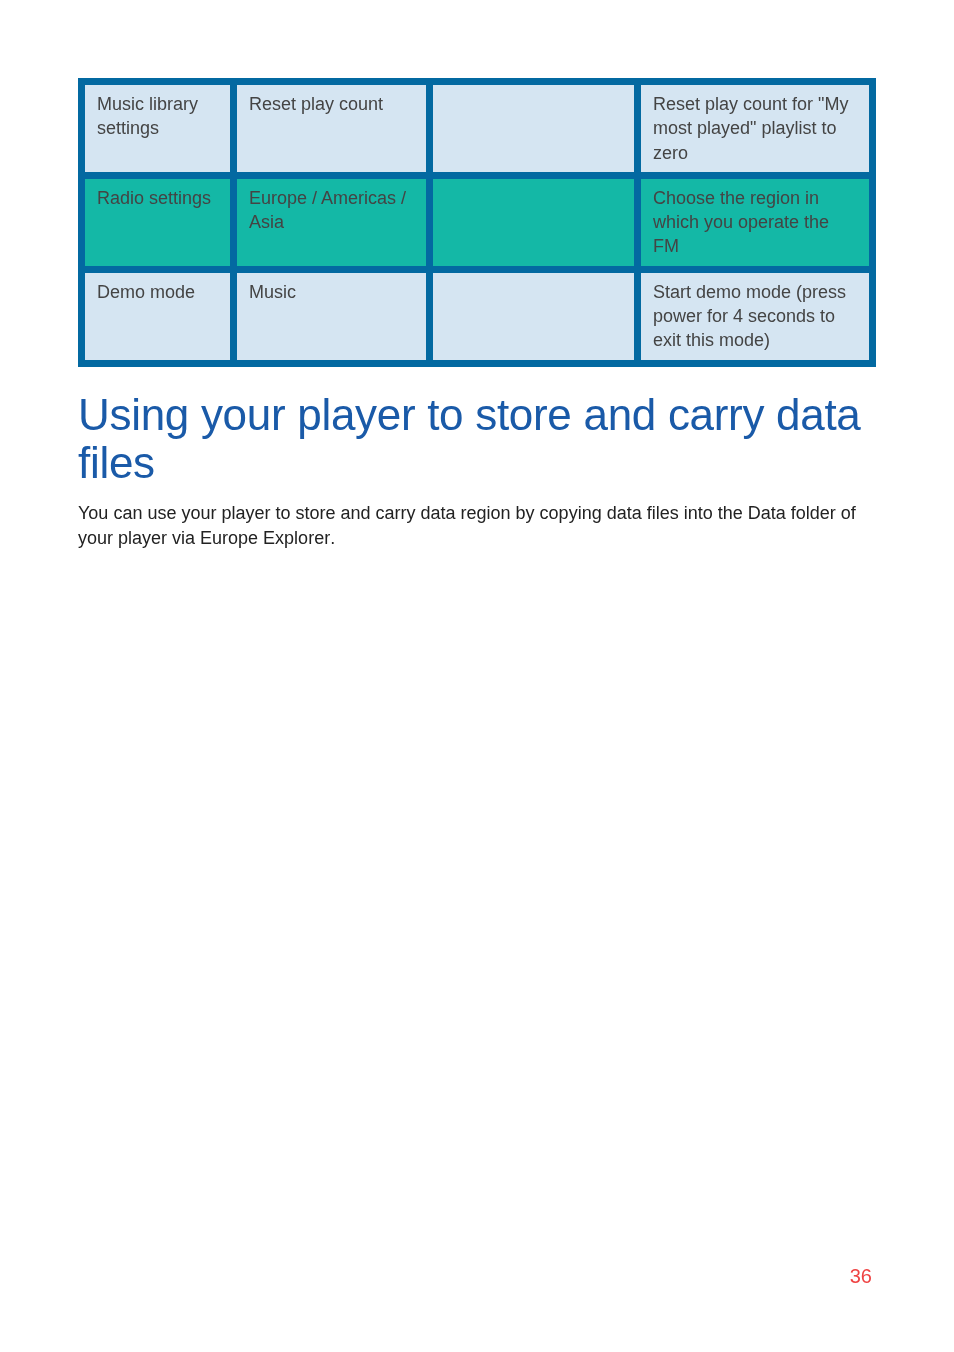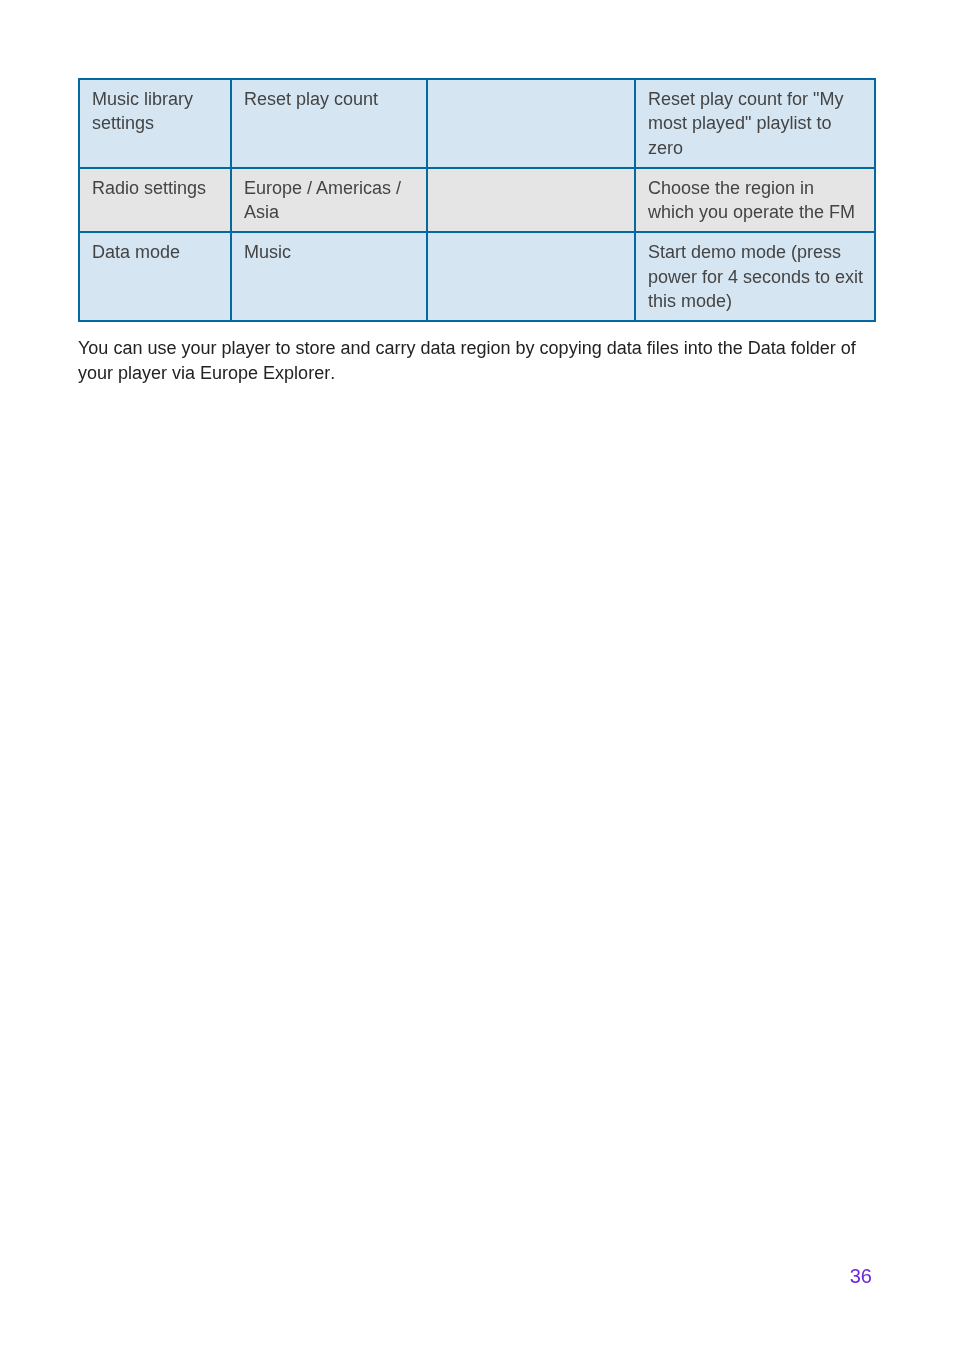--- a/index.html
+++ b/index.html
@@ -23,30 +23,30 @@
     .page {
       padding: 78px 78px 0 78px;
     }
     table.settings {
       width: 100%;
       border-collapse: collapse;
       font-size: 18px;
       line-height: 1.35;
     }
     table.settings td {
-      border: 2px solid #0369a1;
+      border: 7px solid #0369a1;
       padding: 7px 10px 7px 12px;
       vertical-align: top;
       color: #444444;
     }
     table.settings tr.odd td {
       background: #d5e5f2;
     }
     table.settings tr.even td {
-      background: #e5e5e5;
+      background: #14b8a6;
     }
     table.settings td.col1 {
       width: 152px;
     }
     table.settings td.col2 {
       width: 196px;
     }
     table.settings td.col3 {
       width: 208px;
     }
@@ -69,21 +69,21 @@
       font-weight: 300;
     }
     p.body .bold {
       font-weight: 400;
     }
     .page-number {
       position: absolute;
       bottom: 64px;
       right: 82px;
       font-size: 20px;
-      color: #6d28d9;
+      color: #ef4444;
       font-weight: 400;
     }
   </style>
 </head>
 <body>
 
 <div class="page">
   <table class="settings">
     <tbody>
       <tr class="odd">
@@ -92,27 +92,28 @@
         <td class="col3"></td>
         <td class="col4">Reset play count for "My most played" playlist to zero</td>
       </tr>
       <tr class="even">
         <td class="col1">Radio settings</td>
         <td class="col2">Europe / Americas / Asia</td>
         <td class="col3"></td>
         <td class="col4">Choose the region in which you operate the FM</td>
       </tr>
       <tr class="odd">
-        <td class="col1">Data mode</td>
+        <td class="col1">Demo mode</td>
         <td class="col2">Music</td>
         <td class="col3"></td>
         <td class="col4">Start demo mode (press power for 4 seconds to exit this mode)</td>
       </tr>
     </tbody>
   </table>
 
+  <h1 class="section">Using your player to store and carry data files</h1>
 
   <p class="body">
     <span>You can use your player to store and carry data region by copying data files into the </span><span class="bold">Data</span><span> folder of your player via </span><span class="bold">Europe Explorer</span><span>.</span>
   </p>
 </div>
 
 <div class="page-number">36</div>
 
 </body></html>

